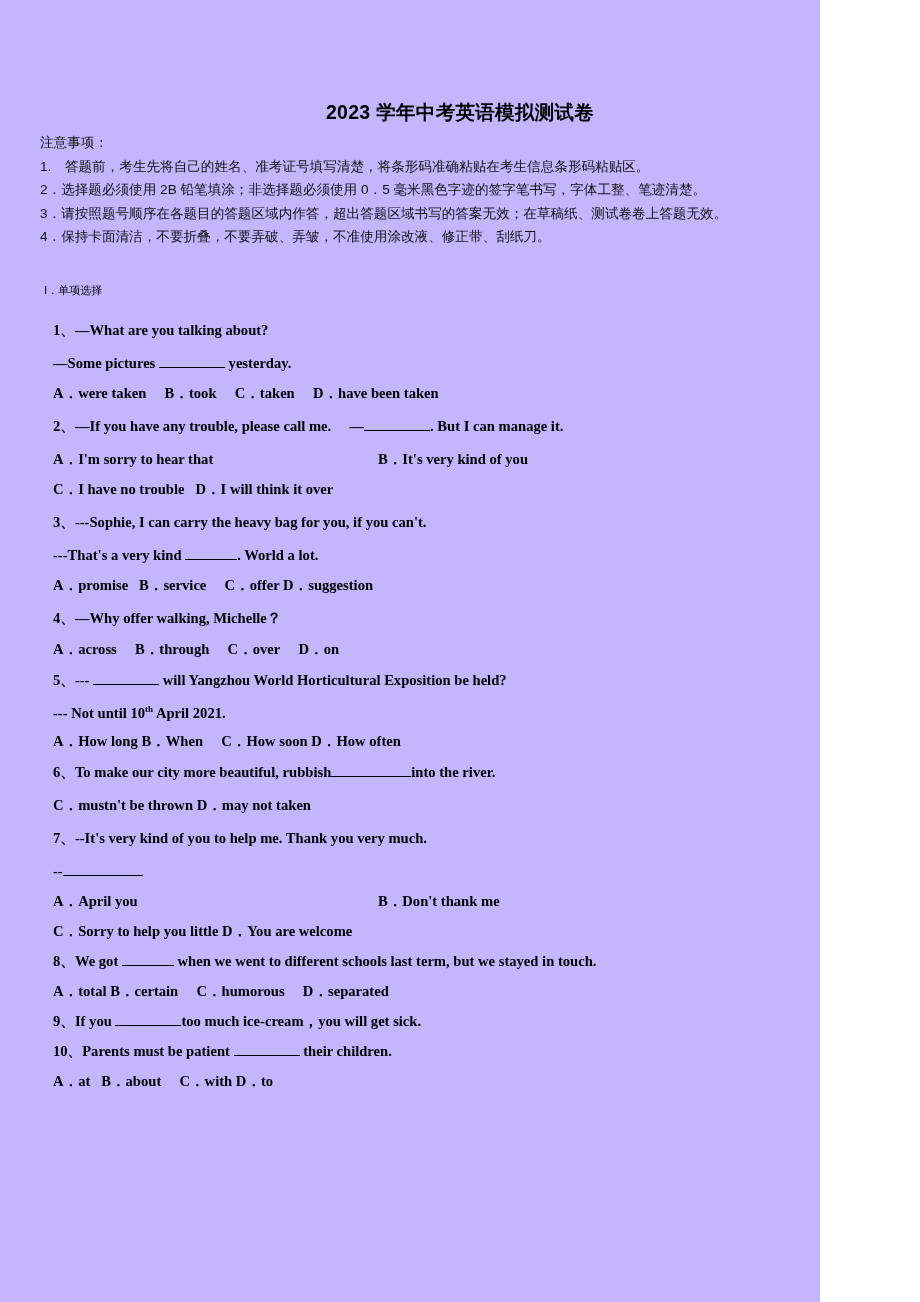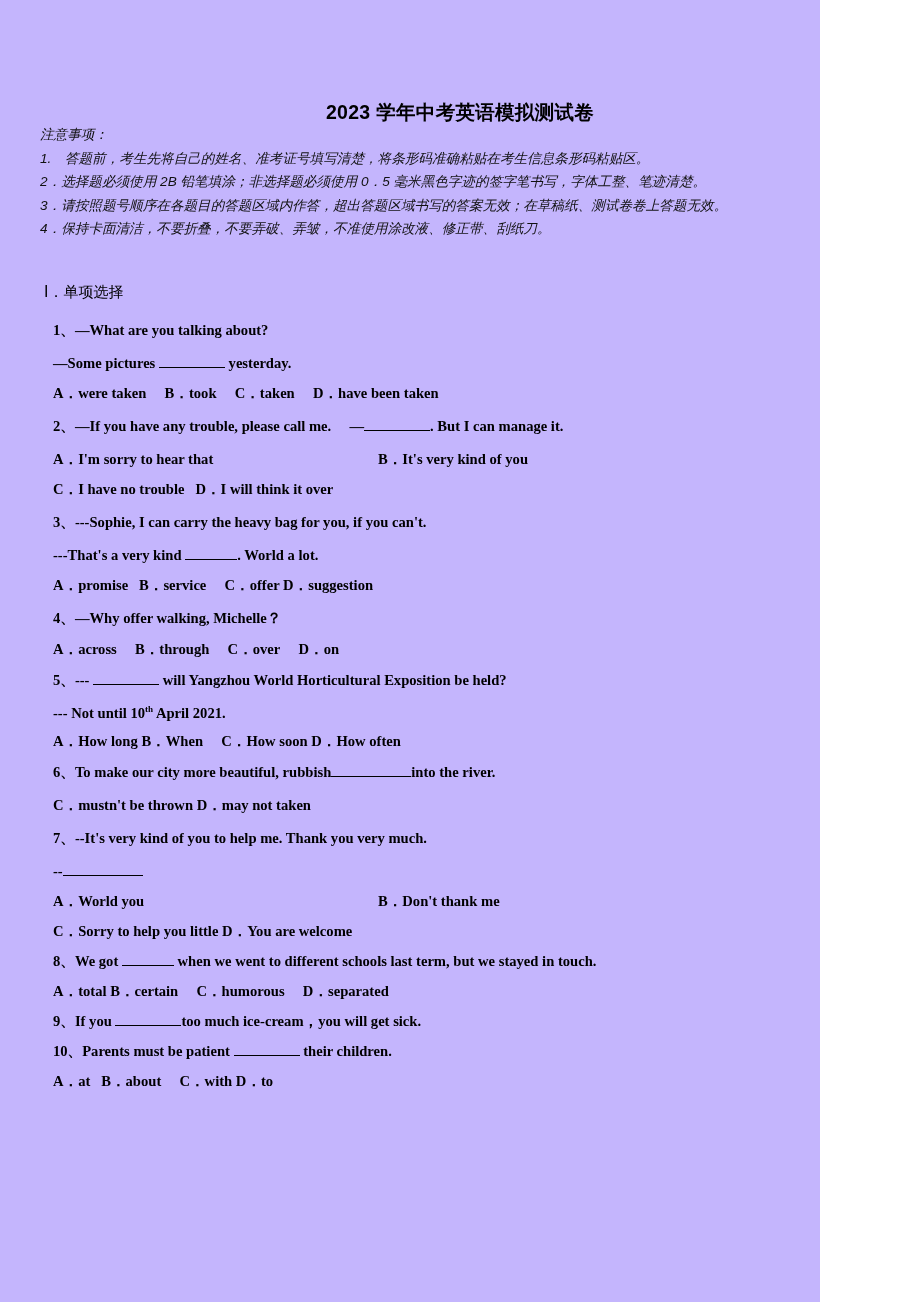--- a/index.html
+++ b/index.html
@@ -27,39 +27,38 @@
     font-family: "Liberation Sans", "DejaVu Sans", sans-serif;
     font-weight: bold;
     font-size: 19.5px;
     letter-spacing: 0.3px;
     white-space: nowrap;
   }
 
   
   .notice {
     position: absolute;
-    top: 123px;
+    top: 131px;
     left: 40px;
     width: 860px;
     font-family: "Liberation Sans", "DejaVu Sans", sans-serif;
     font-size: 13.6px;
     line-height: 23.5px;
     color: #111;
-    font-style: italic;
   }
   .notice-head { white-space: nowrap; }
   .notice-line { white-space: nowrap; }
 
   
   .section-head {
     position: absolute;
     top: 283px;
     left: 44px;
     font-family: "Liberation Sans", "DejaVu Sans", sans-serif;
-    font-size: 15px;
+    font-size: 11px;
     white-space: nowrap;
   }
 
   
   .qbody {
     position: absolute;
     top: 312px;
     left: 53px;
     width: 872px;
   }
@@ -126,21 +125,21 @@
 
     <div class="line gap-36"><span>5、</span><span>--- </span><span class="blank b-md"></span><span> will Yangzhou World Horticultural Exposition be held?</span></div>
     <div class="line gap-30"><span>--- Not until 10</span><sup>th</sup><span> April 2021.</span></div>
     <div class="line gap-26">A．How long B．When  C．How soon D．How often</div>
 
     <div class="line gap-36"><span>6、</span><span>To make our city more beautiful, rubbish</span><span class="blank b-lg"></span><span>into the river.</span></div>
     <div class="line gap-30">C．mustn't be thrown D．may not taken</div>
 
     <div class="line gap-36"><span>7、</span><span>--It's very kind of you to help me. Thank you very much.</span></div>
     <div class="line gap-30"><span>--</span><span class="blank b-lg"></span></div>
-    <div class="line gap-30"><span style="display:inline-block;width:325px">A．World you</span><span>B．Don't thank me</span></div>
+    <div class="line gap-30"><span style="display:inline-block;width:325px">A．April you</span><span>B．Don't thank me</span></div>
     <div class="line gap-30">C．Sorry to help you little  D．You are welcome</div>
 
     <div class="line gap-30"><span>8、</span><span>We got </span><span class="blank b-sm"></span><span> when we went to different schools last term, but we stayed in touch.</span></div>
     <div class="line gap-30">A．total B．certain  C．humorous  D．separated</div>
 
     <div class="line gap-30"><span>9、</span><span>If you </span><span class="blank b-md"></span><span>too much ice-cream，you will get sick.</span></div>
 
     <div class="line gap-30"><span>10、</span><span>Parents must be patient </span><span class="blank b-md"></span><span> their children.</span></div>
     <div class="line gap-30">A．at  B．about  C．with D．to</div>
 

